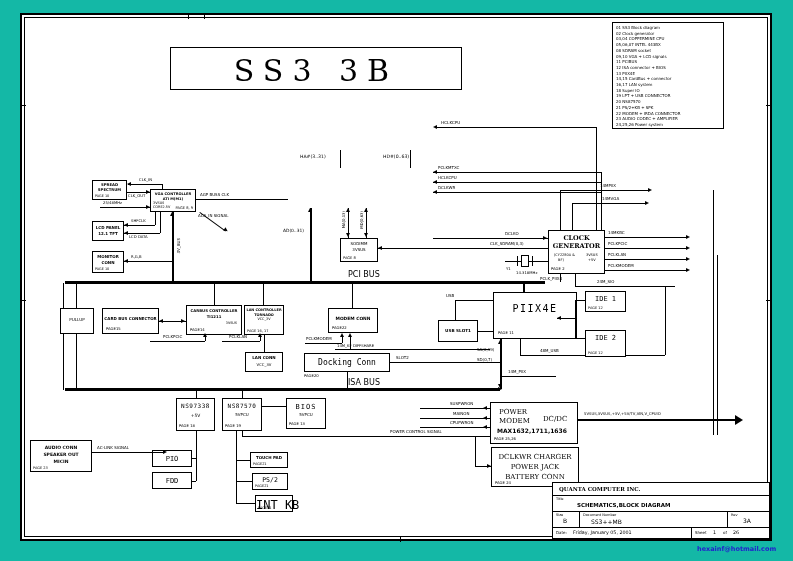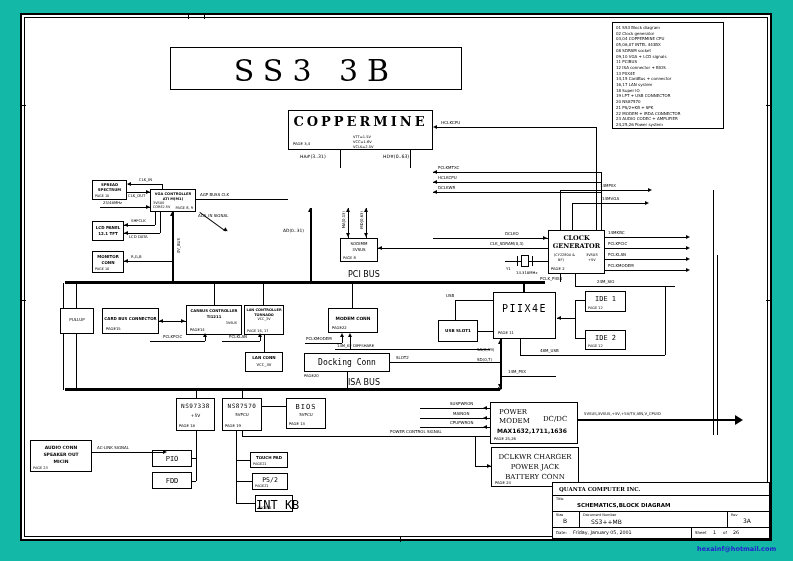--- a/index.html
+++ b/index.html
@@ -54,27 +54,20 @@
     <div class="nt">16,17 LAN system</div>
     <div class="nt">18 Super IO</div>
     <div class="nt">19 LPT + USB CONNECTOR</div>
     <div class="nt">20 NS87570</div>
     <div class="nt">21 PS/2+KB + SPK</div>
     <div class="nt">22 MODEM + IRDA CONNECTOR</div>
     <div class="nt">23 AUDIO CODEC + AMPLIFIER</div>
     <div class="nt">24,25,26 Power system</div>
   </div>
 
-  <div class="bx b2" style="left:288px;top:110px;width:145px;height:40px">
-    <div class="lb ser ctr" style="top:4px;font-size:13px;font-weight:bold;letter-spacing:3px">COPPERMINE</div>
-    <div class="pg" style="left:4px;bottom:3px">PAGE 3,4</div>
-    <div class="lb" style="left:64px;top:24px;font-size:3.6px">VTT=1.5V</div>
-    <div class="lb" style="left:64px;top:29px;font-size:3.6px">VCC=1.6V</div>
-    <div class="lb" style="left:64px;top:34px;font-size:3.6px">VCLK=2.5V</div>
-  </div>
   <div class="ln" style="left:437px;top:127px;width:159px;height:1px"></div>
   <div class="ln" style="left:596px;top:127px;width:1px;height:103px"></div>
   <div class="ah l" style="left:433px;top:125px"></div>
   <div class="lb" style="left:441px;top:121px">HCLKCPU</div>
 
   <div class="ln" style="left:340px;top:150px;width:1px;height:18px"></div>
   <div class="ln" style="left:410px;top:150px;width:1px;height:18px"></div>
   <div class="lb" style="left:300px;top:154px;font-size:4.6px">HA#(3..31)</div>
   <div class="lb" style="left:383px;top:154px;font-size:4.6px">HD#(0..63)</div>
 
@@ -284,21 +277,21 @@
   <div class="lb" style="left:396px;top:356px;font-size:4px">SLOT2</div>
 
   <div class="bx" style="left:438px;top:320px;width:40px;height:22px">
     <div class="lb ctr" style="top:8px;font-size:4.2px;font-weight:bold">USB SLOT1</div>
   </div>
   <div class="ln" style="left:455px;top:300px;width:38px;height:1px"></div>
   <div class="ln" style="left:455px;top:300px;width:1px;height:20px"></div>
   <div class="ln" style="left:478px;top:331px;width:15px;height:1px"></div>
   <div class="lb" style="left:446px;top:294px;font-size:4px">USB</div>
 
-  <div class="bx b2" style="left:493px;top:292px;width:63px;height:47px">
+  <div class="bx b2" style="left:493px;top:292px;width:84px;height:47px">
     <div class="lb mon ctr" style="top:10px;font-size:10px;letter-spacing:1.5px">PIIX4E</div>
     <div class="pg" style="left:4px;bottom:3px">PAGE 11</div>
   </div>
   <div class="ln" style="left:523px;top:284px;width:1.5px;height:8px"></div>
   <div class="ln" style="left:500px;top:339px;width:1.5px;height:50px"></div>
   <div class="ah u" style="left:498px;top:340px"></div>
   <div class="ah d" style="left:498px;top:384px"></div>
   <div class="lb" style="left:477px;top:348px;font-size:4px">SA(0,19)</div>
   <div class="lb" style="left:477px;top:358px;font-size:4px">SD(0,7)</div>
   <div class="ln" style="left:500px;top:376px;width:56px;height:1px"></div>
@@ -309,21 +302,21 @@
 
   <div class="ln" style="left:575px;top:300px;width:1px;height:38px"></div>
   <div class="ln" style="left:575px;top:300px;width:10px;height:1px"></div>
   <div class="ln" style="left:575px;top:338px;width:10px;height:1px"></div>
   <div class="ln" style="left:557px;top:318px;width:18px;height:1px"></div>
   <div class="ah l" style="left:557px;top:316px"></div>
   <div class="bx" style="left:585px;top:291px;width:41px;height:21px">
     <div class="lb mon ctr" style="top:3px;font-size:7px">IDE 1</div>
     <div class="pg" style="left:2px;bottom:1px;font-size:3.5px">PAGE 12</div>
   </div>
-  <div class="bx" style="left:585px;top:330px;width:41px;height:20px">
+  <div class="bx" style="left:585px;top:330px;width:41px;height:27px">
     <div class="lb mon ctr" style="top:3px;font-size:7px">IDE 2</div>
     <div class="pg" style="left:2px;bottom:1px;font-size:3.5px">PAGE 12</div>
   </div>
 
   <div class="ln" style="left:65px;top:388px;width:435px;height:3px"></div>
   <div class="ah r" style="left:498px;top:387px"></div>
   <div class="lb" style="left:348px;top:378px;font-size:8px">ISA BUS</div>
 
   <div class="ln" style="left:196px;top:391px;width:1px;height:7px"></div>
   <div class="bx" style="left:176px;top:398px;width:39px;height:33px">

